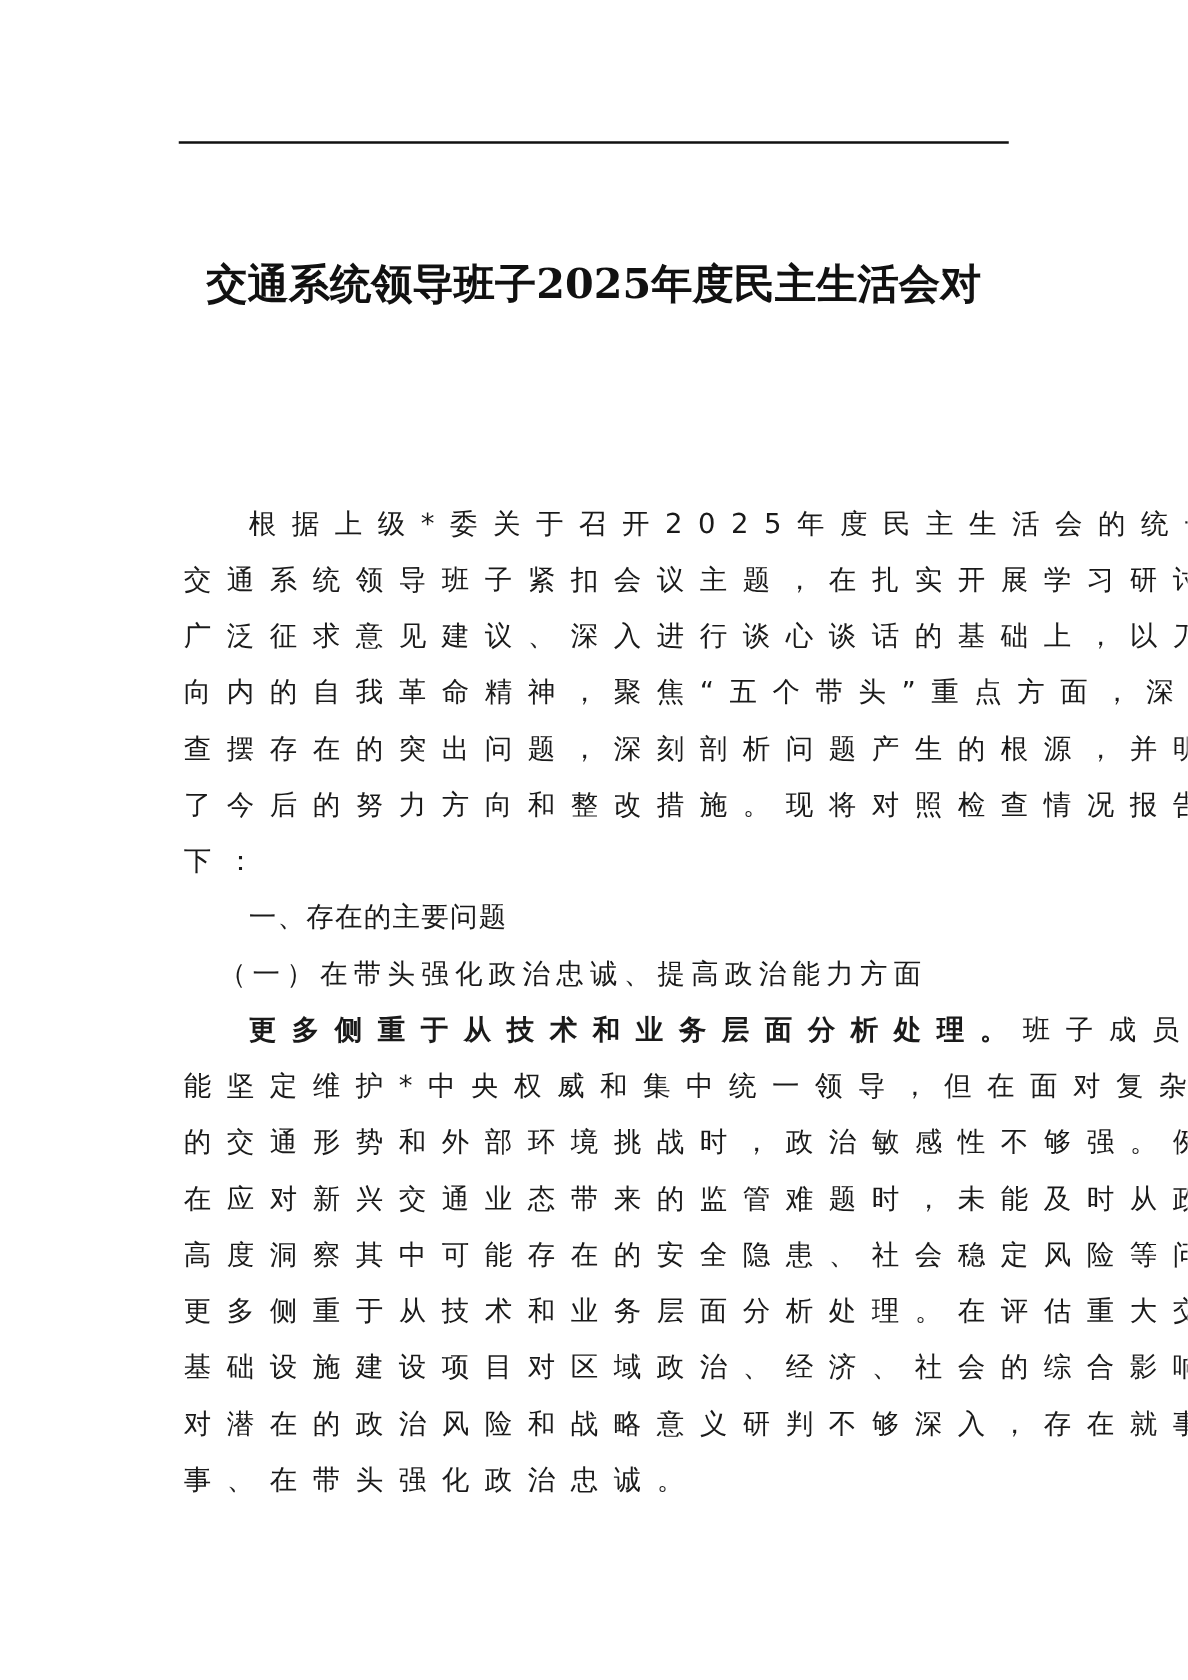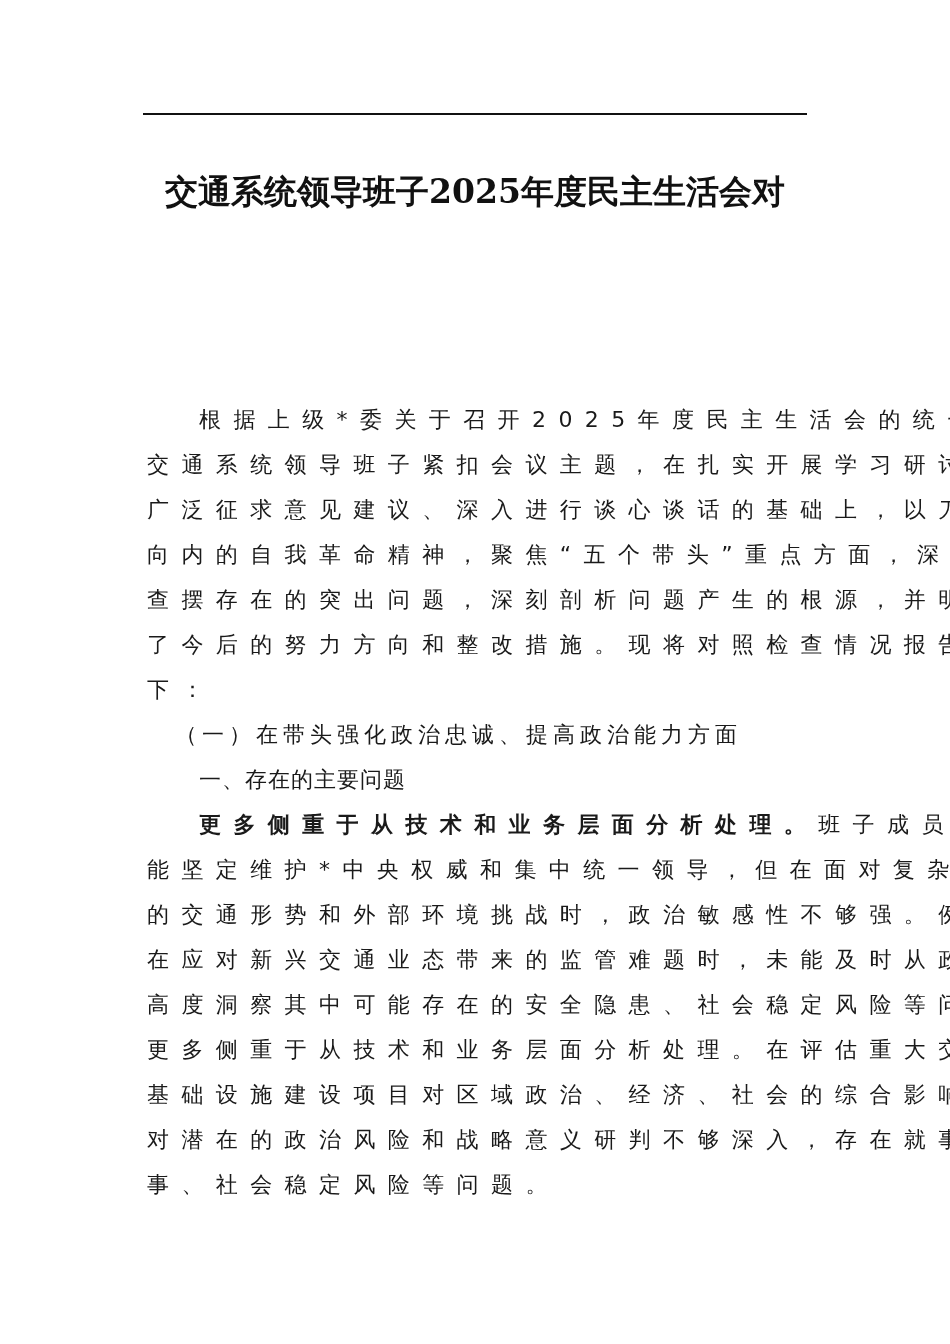--- a/index.html
+++ b/index.html
@@ -1,21 +1,21 @@
 <!DOCTYPE html>
 <html><head>
 <meta charset="utf-8">
 <style>
   html, body { margin: 0; padding: 0; background: #ffffff; }
   body { width: 950px; height: 1344px; position: relative; overflow: hidden; }
   .page { position: absolute; left: 0; top: 0; width: 950px; height: 1344px; background: #fff; }
   .top-rule { position: absolute; left: 143px; top: 113px; width: 664px; height: 2px; background: #111; }
   .title { position: absolute; left: 140px; width: 670px; text-align: center;
            font-family: "DejaVu Serif", "Liberation Serif", serif; font-weight: bold;
-           font-size: 33px; color: #111; letter-spacing: 0px; white-space: nowrap; }
+           font-size: 33px; color: #111; letter-spacing: 0px; white-space: nowrap; margin-top: 35px; }
   .title.l1 { top: 170px; }
   .title.l2 { top: 265px; }
   .body { position: absolute; left: 147px; top: 397px; width: 665px;
           font-family: "DejaVu Sans", "Liberation Sans", sans-serif; font-size: 22px;
           color: #1a1a1a; line-height: 45px; letter-spacing: 12.4px; }
   .line { height: 45px; white-space: nowrap; }
   .indent { padding-left: 52px; }
   .h1 { font-family: "DejaVu Sans", sans-serif; font-size: 22px; letter-spacing: 1px; }
   .h2 { letter-spacing: 5px; }
   .bold { font-weight: bold; }
@@ -30,26 +30,26 @@
 
   <div class="body">
     <div class="line indent">根据上级*委关于召开2025年度民主生活会的统一部署，</div>
     <div class="line">交通系统领导班子紧扣会议主题，在扎实开展学习研讨、</div>
     <div class="line">广泛征求意见建议、深入进行谈心谈话的基础上，以刀刃</div>
     <div class="line">向内的自我革命精神，聚焦“五个带头”重点方面，深入</div>
     <div class="line">查摆存在的突出问题，深刻剖析问题产生的根源，并明确</div>
     <div class="line">了今后的努力方向和整改措施。现将对照检查情况报告如</div>
     <div class="line">下：</div>
 
+    <div class="line indent h1">一、存在的主要问题</div>
     <div class="line indent h2" style="padding-left:28px">（一）在带头强化政治忠诚、提高政治能力方面</div>
-    <div class="line indent h1">一、存在的主要问题</div>
 
     <div class="line indent"><span class="bold">更多侧重于从技术和业务层面分析处理。</span><span>班子成员虽</span></div>
     <div class="line">能坚定维护*中央权威和集中统一领导，但在面对复杂多变</div>
     <div class="line">的交通形势和外部环境挑战时，政治敏感性不够强。例如</div>
     <div class="line">在应对新兴交通业态带来的监管难题时，未能及时从政治</div>
     <div class="line">高度洞察其中可能存在的安全隐患、社会稳定风险等问题</div>
     <div class="line">更多侧重于从技术和业务层面分析处理。在评估重大交通</div>
     <div class="line">基础设施建设项目对区域政治、经济、社会的综合影响时</div>
     <div class="line">对潜在的政治风险和战略意义研判不够深入，存在就事论</div>
-    <div class="line">事、社会稳定风险等问题。</div>
+    <div class="line">事、在带头强化政治忠诚。</div>
   </div>
 </div>
 
 </body></html>

